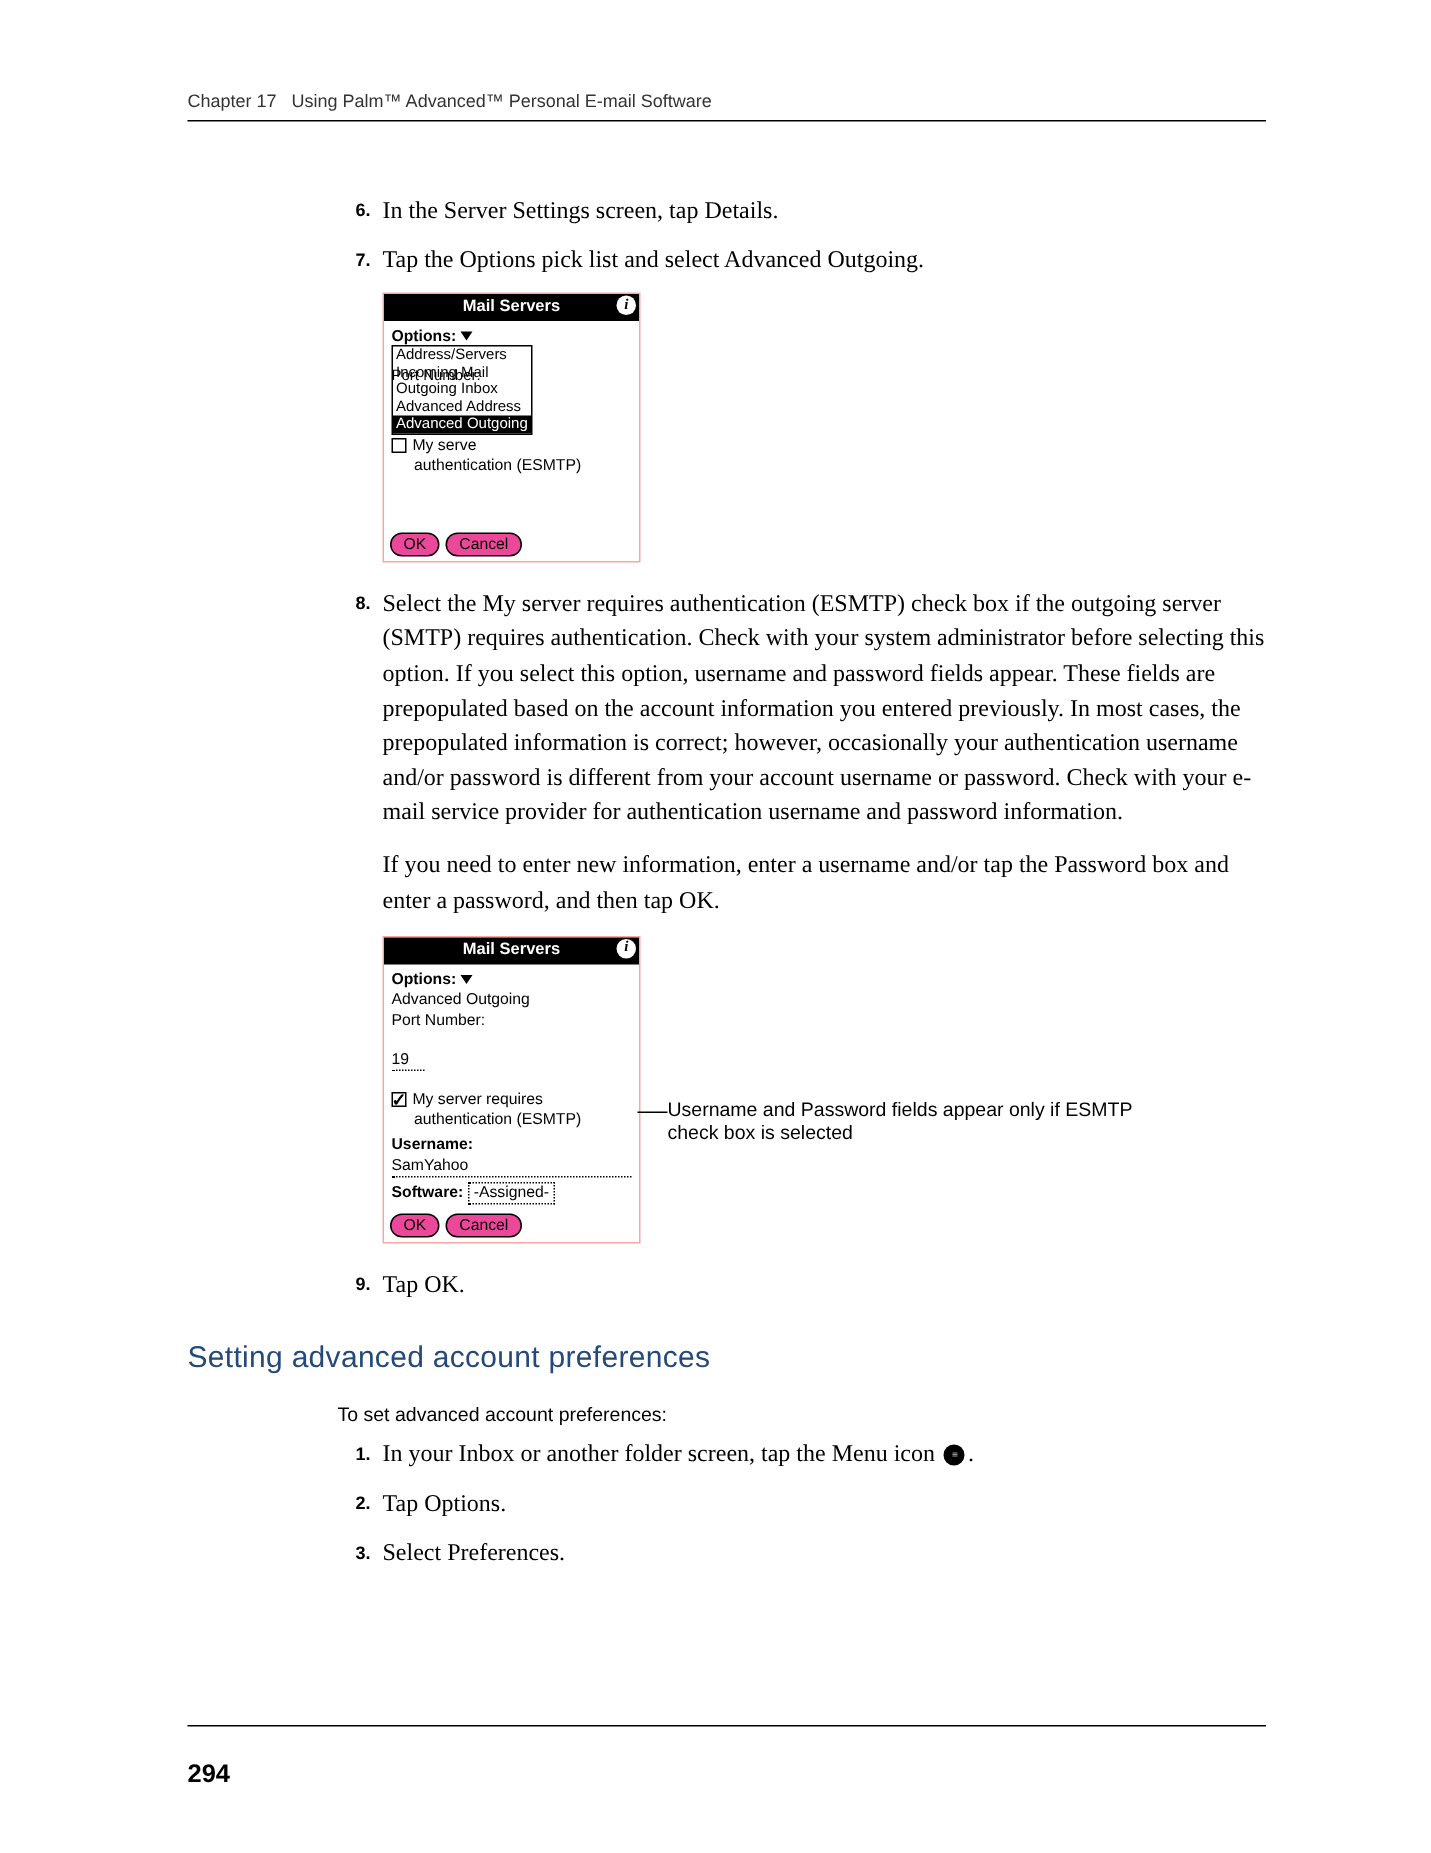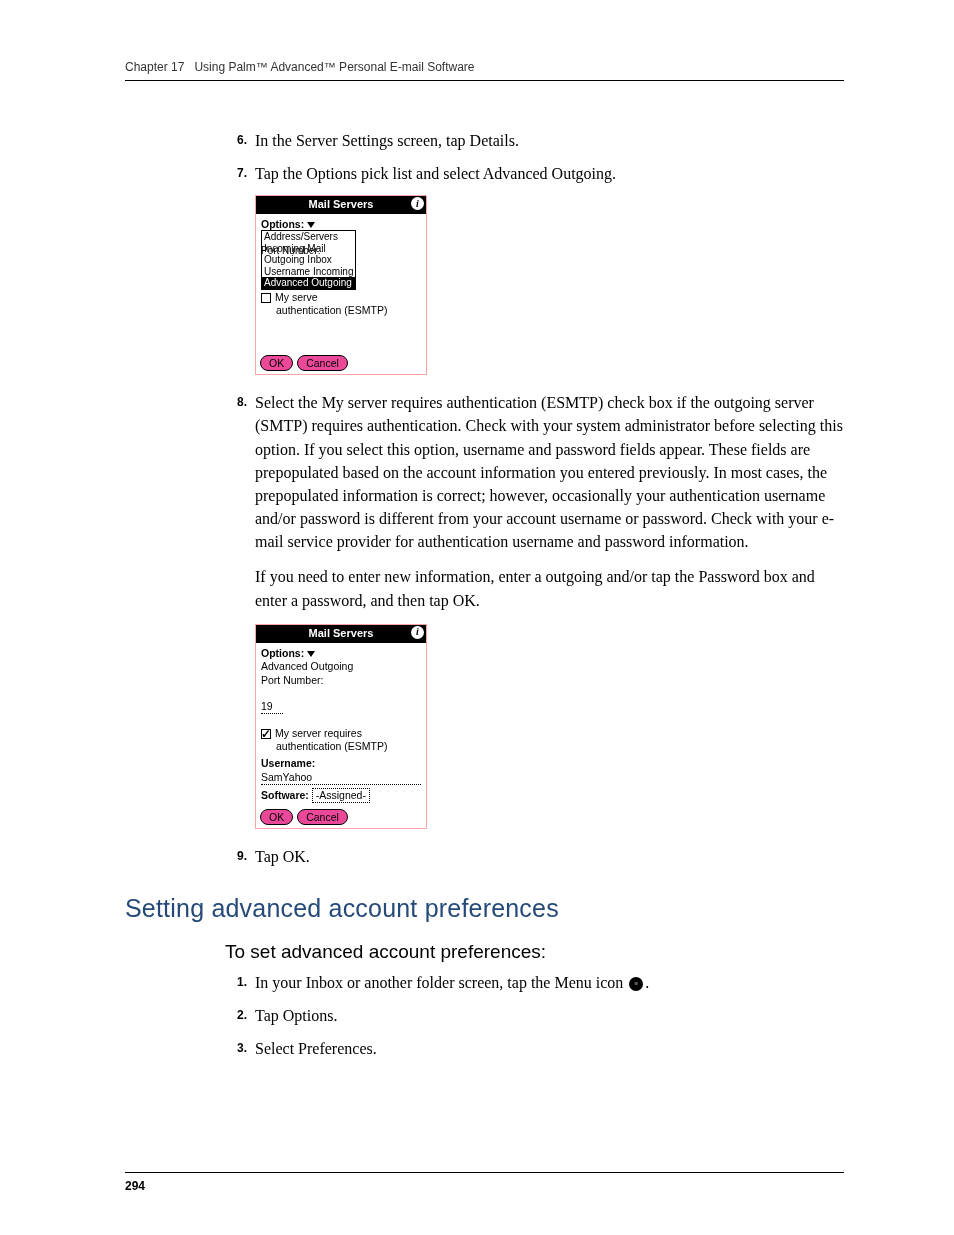--- a/index.html
+++ b/index.html
@@ -192,29 +192,29 @@
     top: 9px;
     width: 20px;
     height: 1px;
     background: #000;
   }
   h2.section {
     font-family: "Arial Narrow", Arial, Helvetica, sans-serif;
     font-stretch: condensed;
     font-weight: 400;
     color: #254a7a;
-    font-size: 25px;
+    font-size: 20px;
     margin: 26px 0 12px -100px;
     letter-spacing: 0.2px;
   }
   .subhead {
     font-family: "Arial Narrow", Arial, Helvetica, sans-serif;
     font-stretch: condensed;
     font-weight: 400;
-    font-size: 19px;
+    font-size: 13px;
     margin: 18px 0 8px 0;
   }
   .menu-icon {
     display: inline-flex;
     width: 14px;
     height: 14px;
     border-radius: 50%;
     background: #000;
     color: #fff;
     align-items: center;
@@ -225,25 +225,25 @@
   .menu-icon span {
     font-size: 7px;
     line-height: 7px;
     letter-spacing: -0.5px;
   }
   .page-number {
     position: absolute;
     bottom: 42px;
     left: 125px;
     font-family: Arial, Helvetica, sans-serif;
-    font-size: 12px;
+    font-size: 17px;
     font-weight: bold;
     border-top: 1px solid #000;
     width: 719px;
-    padding-top: 6px;
+    padding-top: 22px;
   }
 </style>
 </head>
 <body>
 
 <div class="page">
   <div class="running-header">
     <span>Chapter 17</span>&nbsp;&nbsp;&nbsp;<span>Using Palm™ Advanced™ Personal E-mail Software</span>
   </div>
 
@@ -266,21 +266,21 @@
           <span>Mail Servers</span>
           <span class="info-icon">i</span>
         </div>
         <div class="palm-body">
           <div class="palm-row" style="align-items:flex-start;">
             <span class="palm-label"><span>Options:</span><span class="tri-down"></span></span>
             <div class="dropdown" style="margin-top:-1px;">
               <div>Address/Servers</div>
               <div>Incoming Mail</div>
               <div>Outgoing Inbox</div>
-              <div>Username Incoming</div>
+              <div>Advanced Address</div>
               <div class="sel">Advanced Outgoing</div>
             </div>
           </div>
           <div style="font-size:10px; margin-top:-46px; margin-bottom:34px;"><span>Port Number:</span></div>
           <div style="margin-top:2px;">
             <span class="checkbox"></span><span>My serve</span>
           </div>
           <div style="padding-left:15px;">authentication (ESMTP)</div>
         </div>
         <div class="palm-buttons">
@@ -290,21 +290,21 @@
       </div>
     </div>
 
     <ol class="steps">
       <li>
         <span class="num">8.</span>
         <span class="txt">Select the My server requires authentication (ESMTP) check box if the outgoing server (SMTP) requires authentication. Check with your system administrator before selecting this option. If you select this option, username and password fields appear. These fields are prepopulated based on the account information you entered previously. In most cases, the prepopulated information is correct; however, occasionally your authentication username and/or password is different from your account username or password. Check with your e-mail service provider for authentication username and password information.</span>
       </li>
     </ol>
 
-    <p class="para">If you need to enter new information, enter a outgoing and/or tap the Password box and enter a password, and then tap OK.</p>
+    <p class="para">If you need to enter new information, enter a username and/or tap the Password box and enter a password, and then tap OK.</p>
 
     <div class="figure-row">
       <div class="palm-screen">
         <div class="palm-header">
           <span>Mail Servers</span>
           <span class="info-icon">i</span>
         </div>
         <div class="palm-body" style="min-height:132px;">
           <div class="palm-row">
             <span class="palm-label"><span>Options:</span><span class="tri-down"></span></span>
@@ -325,20 +325,24 @@
           <div style="margin-top:3px;">
             <span class="palm-label">Software:</span>
             <span class="dotted-box">-Assigned-</span>
           </div>
         </div>
         <div class="palm-buttons">
           <span class="palm-btn">OK</span>
           <span class="palm-btn">Cancel</span>
         </div>
       </div>
+      <div class="callout">
+        <div class="callout-line"></div>
+        <span>Username and Password fields appear only if ESMTP check box is selected</span>
+      </div>
     </div>
 
     <ol class="steps">
       <li>
         <span class="num">9.</span>
         <span class="txt">Tap OK.</span>
       </li>
     </ol>
 
     <h2 class="section">Setting advanced account preferences</h2>

